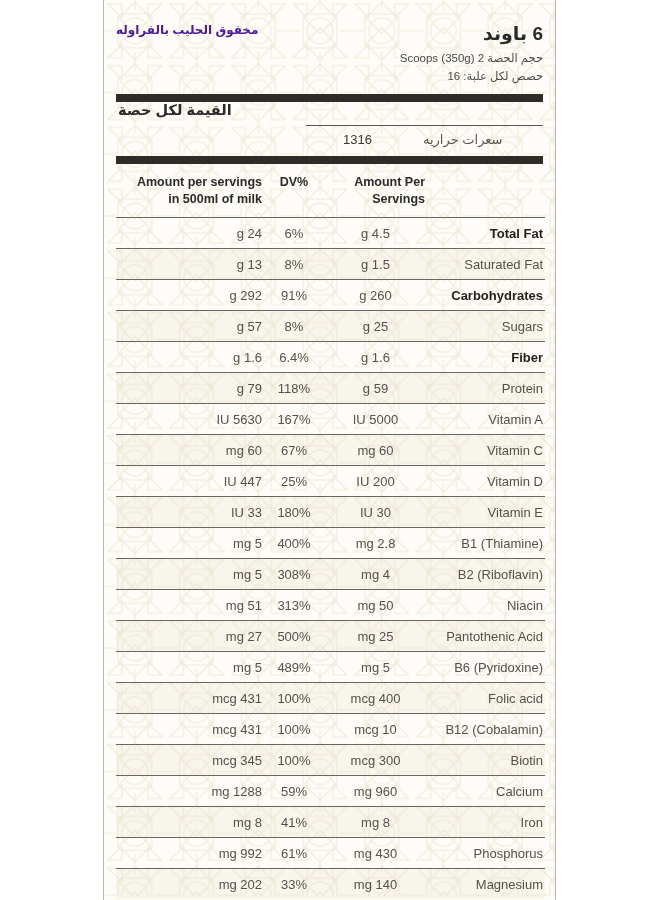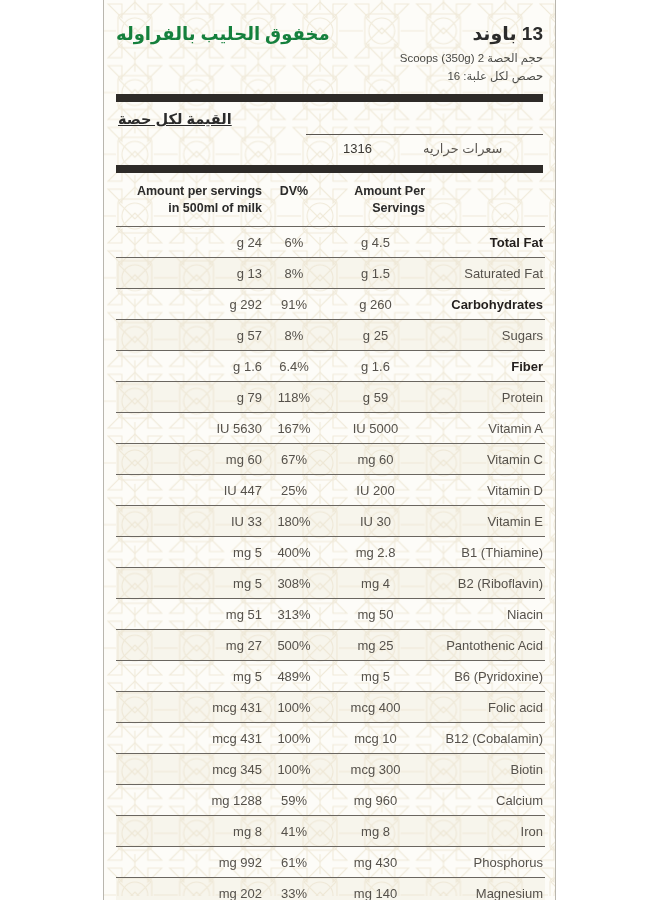--- a/index.html
+++ b/index.html
@@ -52,23 +52,23 @@
     direction: rtl;
   }
   .pack-size {
     font-size: 19px;
     font-weight: bold;
     color: #2b2b2b;
     letter-spacing: .2px;
     white-space: nowrap;
   }
   .product-name {
-    font-size: 18px;
+    font-size: 12px;
     font-weight: bold;
-    color: #15803d;
+    color: #4c1d95;
     white-space: nowrap;
     padding-top: 1px;
   }
   .serving-lines {
     direction: rtl;
     text-align: right;
     margin-top: 4px;
     color: #4a4a46;
   }
   .serving-lines div {
@@ -90,23 +90,21 @@
     width: 237px;
   }
 
   
   .calories-heading {
     direction: rtl;
     text-align: left;
     font-size: 14.5px;
     font-weight: bold;
     color: #2b2b2b;
-    margin-top: 9px;
     padding-left: 2px;
-    text-decoration: underline;
   }
   .calories-row {
     display: flex;
     flex-direction: row-reverse;
     align-items: baseline;
     margin-top: 6px;
     padding-left: 2px;
   }
   .calories-label {
     font-size: 13px;
@@ -185,21 +183,21 @@
           <path d="M58 58 L44 58 L44 44 Z"></path>
         </g>
       </pattern>
     </defs>
     <rect width="453" height="900" fill="url(#arab)"></rect>
   </svg>
 
   <div class="card-inner">
 
     <div class="header-row">
-      <div class="pack-size">13 باوند</div>
+      <div class="pack-size">6 باوند</div>
       <div class="product-name">مخفوق الحليب بالفراوله</div>
     </div>
 
     <div class="serving-lines">
       <div>حجم الحصة 2 (350g) Scoops</div>
       <div>حصص لكل علبة: 16</div>
     </div>
 
     <div class="bar-thick"></div>
 

